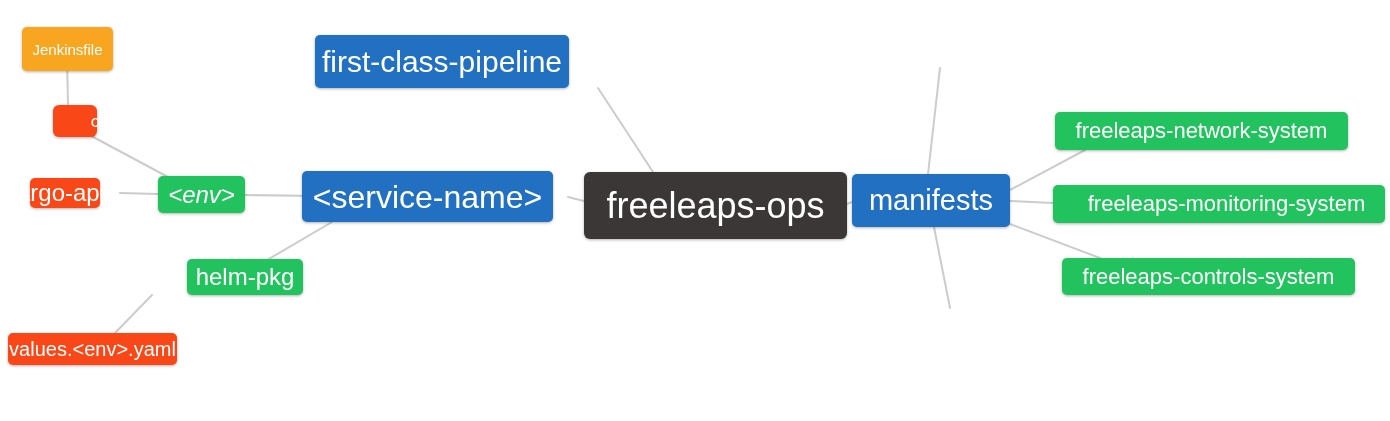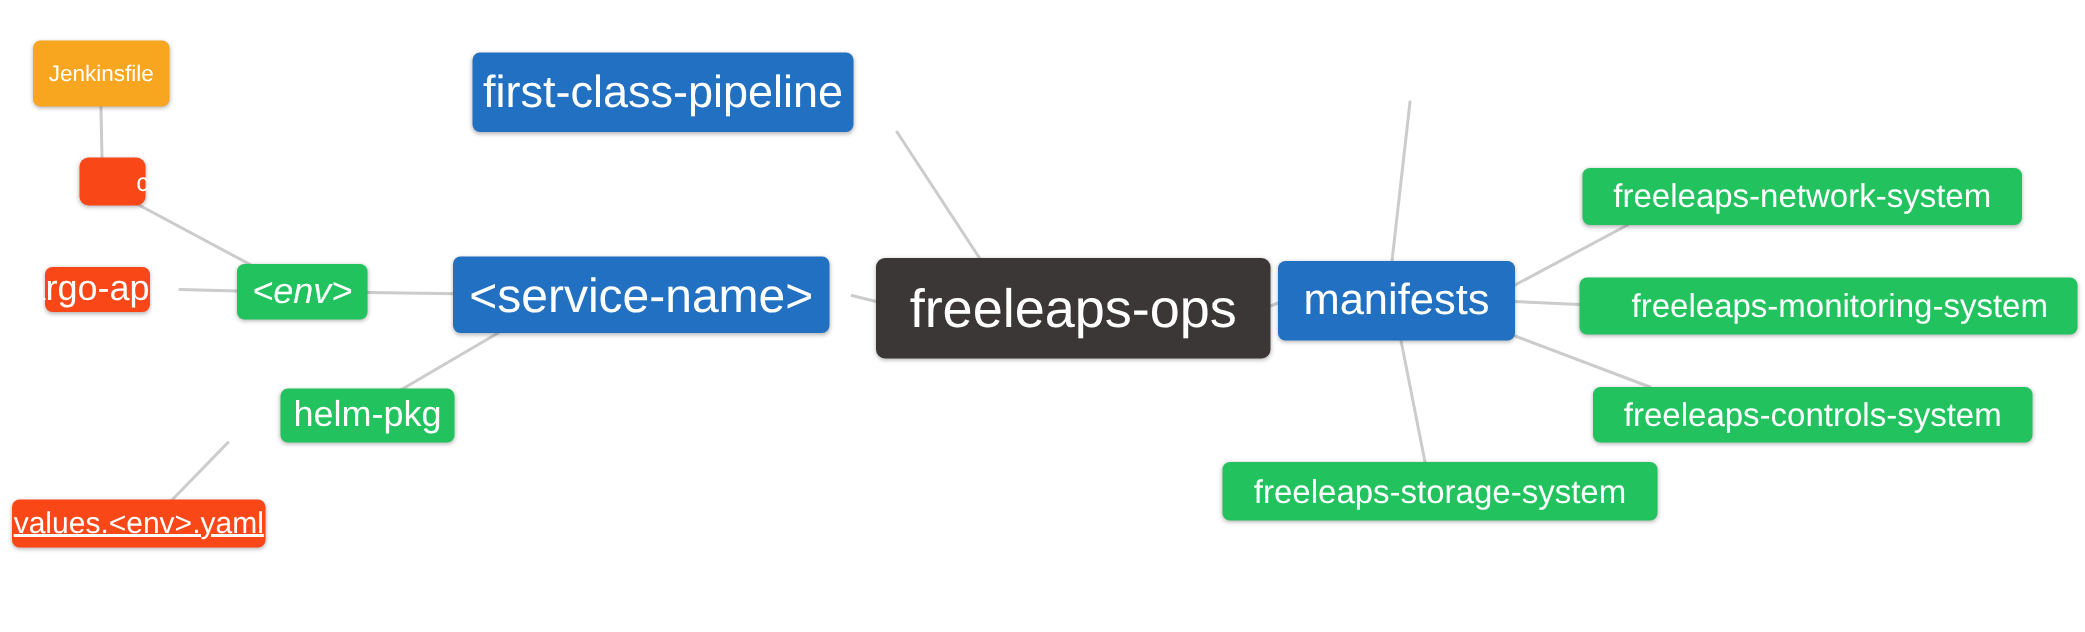--- a/index.html
+++ b/index.html
@@ -44,21 +44,21 @@
   .green  { background: #22c35e; }
   .orange { background: #f8a51f; }
   .red    { background: #f94717; }
   .dark   { background: #3b3737; }
 
   .n-jenkinsfile { left: 22px;   top: 27px;  width: 91px;  height: 44px; font-size: 15px; }
   .n-ci          { left: 53px;   top: 105px; width: 31px;  height: 32px; font-size: 17px; border-radius: 6px; padding-left: 44px; }
   .n-argo-app    { left: 30px;   top: 178px; width: 70px;  height: 30px; font-size: 24px; text-align: center; }
   .n-env         { left: 158px;  top: 176px; width: 87px;  height: 37px; font-size: 24px; font-style: italic; }
   .n-helm-pkg    { left: 147px;  top: 259px; width: 116px; height: 36px; font-size: 24px; margin-left: 40px; }
-  .n-values      { left: 8px;    top: 333px; width: 169px; height: 32px; font-size: 20px; text-decoration: underline; }
+  .n-values      { left: 8px;    top: 333px; width: 169px; height: 32px; font-size: 20px; }
   .n-fcp         { left: 315px;  top: 35px;  width: 254px; height: 53px; font-size: 30px; }
   .n-service     { left: 302px;  top: 171px; width: 251px; height: 51px; font-size: 32px; }
   .n-ops         { left: 584px;  top: 172px; width: 263px; height: 67px; font-size: 36px; border-radius: 6px; }
   .n-manifests   { left: 852px;  top: 174px; width: 158px; height: 53px; font-size: 29px; }
   .n-devops      { left: 797px;  top: 29px;  width: 288px; height: 39px; font-size: 22px; }
   .n-network     { left: 1055px; top: 112px; width: 293px; height: 38px; font-size: 22px; text-align: center; }
   .n-monitoring  { left: 1053px; top: 185px; width: 332px; height: 38px; font-size: 22px; padding-left: 15px; }
   .n-controls    { left: 1062px; top: 258px; width: 293px; height: 37px; font-size: 22px; }
   .n-storage     { left: 815px;  top: 308px; width: 290px; height: 39px; font-size: 22px; }
 </style>
@@ -90,15 +90,14 @@
   <div class="node green n-env">&lt;env&gt;</div>
   <div class="node green n-helm-pkg">helm-pkg</div>
   <div class="node red n-values">values.&lt;env&gt;.yaml</div>
   <div class="node blue n-fcp">first-class-pipeline</div>
   <div class="node blue n-service">&lt;service-name&gt;</div>
   <div class="node dark n-ops">freeleaps-ops</div>
   <div class="node blue n-manifests">manifests</div>
   <div class="node green n-network">freeleaps-network-system</div>
   <div class="node green n-monitoring">freeleaps-monitoring-system</div>
   <div class="node green n-controls">freeleaps-controls-system</div>
-  <div class="node green n-storage">freeleaps-storage-system</div>
 
 </div>
 
 </body></html>

